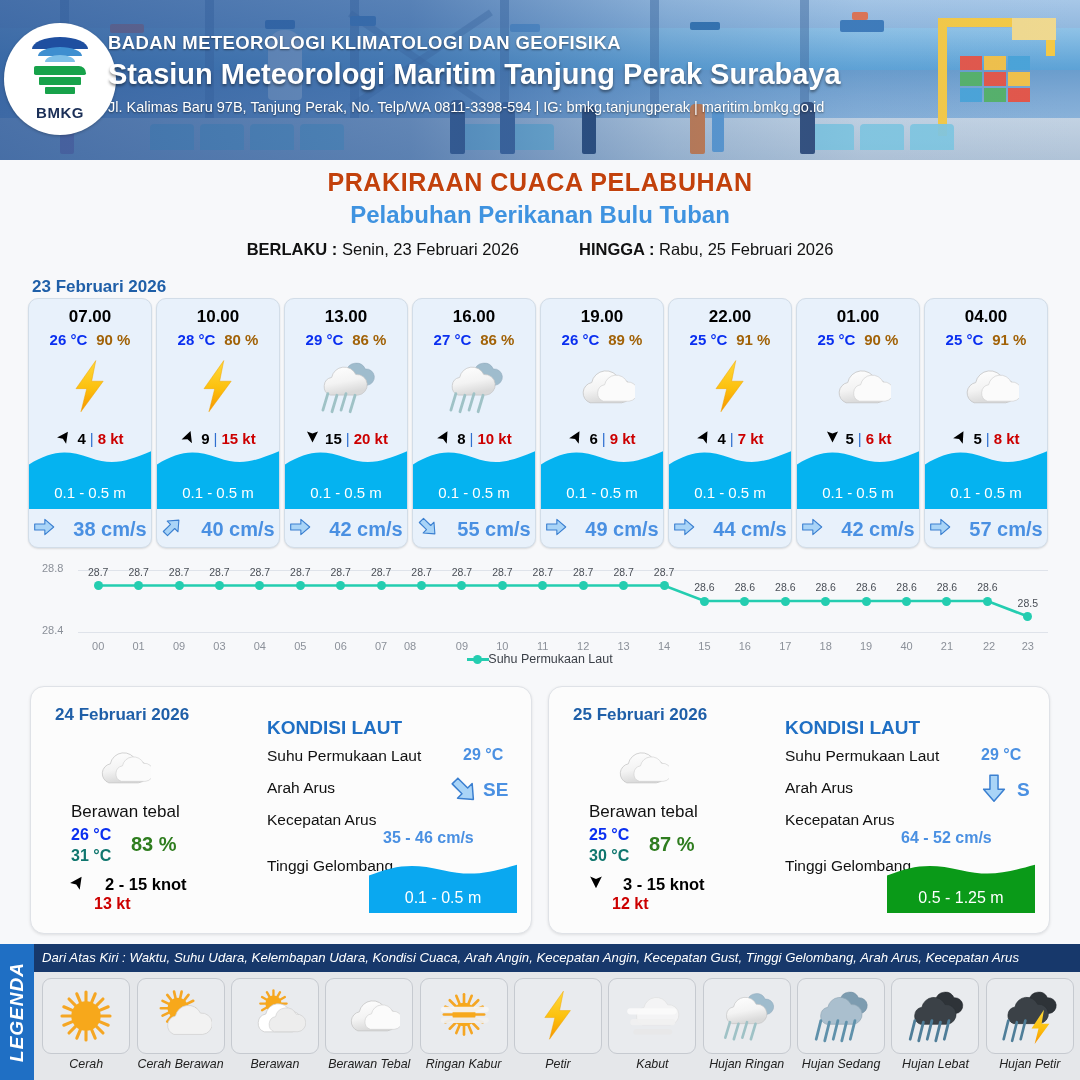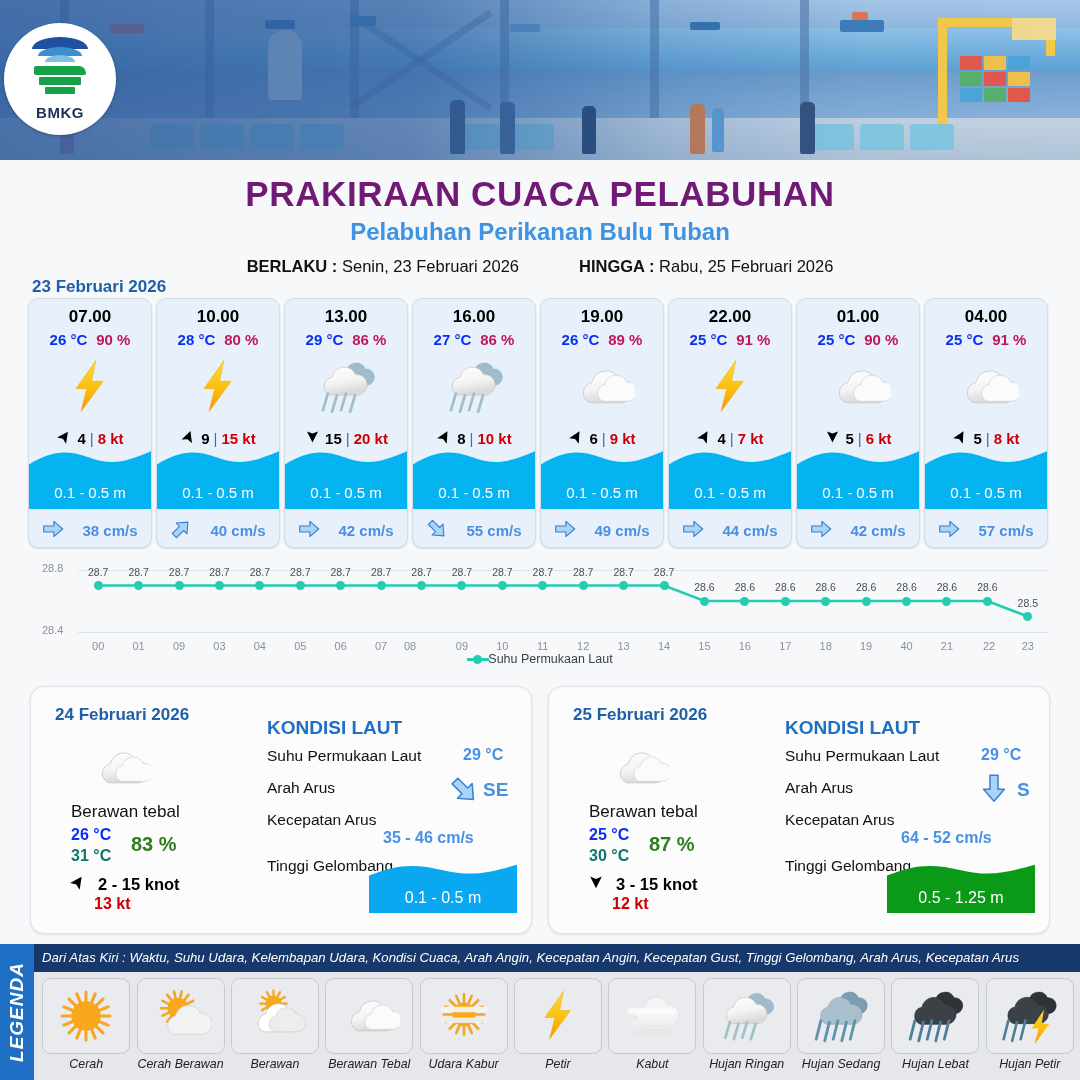--- a/index.html
+++ b/index.html
@@ -43,48 +43,48 @@
   .logo-green { width:52px; height:34px; position:relative; margin-top:3px;}
   .logo-green i { position:absolute; background:#17a24a; border-radius:1px; display:block; }
   .logo-text { font-size:15px; font-weight:bold; color:#1b2f57; letter-spacing:.5px; margin-top:4px;}
 
   .hdr-txt { position:absolute; left:108px; top:32px; width:940px; color:#fff; }
   .hdr-line1 { font-size:18.5px; font-weight:bold; letter-spacing:.4px; text-shadow:0 1px 2px rgba(0,0,0,.45); }
   .hdr-line2 { font-size:29px; font-weight:bold; margin-top:4px; text-shadow:0 2px 3px rgba(0,0,0,.45); }
   .hdr-line3 { font-size:14.5px; margin-top:8px; text-shadow:0 1px 2px rgba(0,0,0,.5); }
 
   
-  .title-main { text-align:center; font-size:35px; font-weight:bold; color:#701a75; letter-spacing:.6px; margin-top:14px; text-shadow:0 1px 1px rgba(255,255,255,.8); }
+  .title-main { text-align:center; font-size:25px; font-weight:bold; color:#c2410c; letter-spacing:.6px; margin-top:8px; text-shadow:0 1px 1px rgba(255,255,255,.8); }
   .title-sub { text-align:center; font-size:24px; font-weight:bold; color:#3f93e0; margin-top:4px; }
   .validity { display:flex; justify-content:center; gap:60px; margin-top:11px; font-size:16.5px; color:#111; }
   .validity b { font-weight:bold; }
 
   
   .day1-date { position:absolute; left:32px; top:277px; font-size:17px; font-weight:bold; color:#1f5fa8; }
   .cards { position:absolute; left:28px; top:298px; width:1024px; display:flex; gap:0; }
   .card {
     width:124px; margin-right:4px; background:#e8f1fb; border:1px solid #d2dde8;
     border-radius:10px; overflow:hidden; position:relative; height:250px;
     box-shadow:0 1px 2px rgba(0,0,0,.12);
   }
   .card:last-child { margin-right:0; }
   .c-time { text-align:center; font-size:17px; font-weight:bold; color:#000; margin-top:8px; }
   .c-th { display:flex; justify-content:center; gap:9px; margin-top:4px; font-size:15px; font-weight:bold; }
   .c-temp { color:#0a2ff0; }
-  .c-hum { color:#be185d; }
+  .c-hum { color:#a16207; }
   .c-icon { height:74px; display:flex; align-items:center; justify-content:center; margin-top:2px; }
   .c-wind { display:flex; align-items:center; justify-content:center; gap:4px; margin-top:4px; font-size:15px; font-weight:bold; }
   .c-wind .deg { color:#000; }
   .c-wind .bar { color:#2f6fd0; font-weight:normal; }
   .c-wind .gust { color:#cc0000; }
   .c-wave { position:absolute; left:0; bottom:38px; width:100%; height:56px; }
   .c-wave .wv { position:absolute; left:0; bottom:0; width:100%; height:40px; background:#05b3f0; }
   .c-wave svg { position:absolute; left:0; bottom:38px; width:100%; height:22px; display:block;}
   .c-wave .lbl { position:absolute; left:0; bottom:8px; width:100%; text-align:center; color:#fff; font-size:15px; }
-  .c-cur { position:absolute; left:0; bottom:4px; width:100%; display:flex; align-items:center; justify-content:center; gap:18px; font-size:15px; color:#4a90e2; font-weight:bold; }
+  .c-cur { position:absolute; left:0; bottom:4px; width:100%; display:flex; align-items:center; justify-content:center; gap:18px; font-size:20px; color:#4a90e2; font-weight:bold; }
 
   
   .chart-panel { position:absolute; left:22px; top:560px; width:1036px; height:112px; background:#f7f8fa; }
   .chart-area { position:absolute; left:56px; top:10px; width:970px; height:62px; }
   .gridline { position:absolute; left:0; width:100%; height:1px; background:#dfe3ea; }
   .yl { position:absolute; font-size:11px; color:#8b9099; }
   .xl { position:absolute; font-size:11px; color:#8b9099; text-align:center; width:24px; }
   .pt { position:absolute; width:9px; height:9px; border-radius:5px; background:#24cdb0; }
   .plbl { position:absolute; font-size:10.5px; color:#4a4f57; text-align:center; width:30px; }
   .chart-legend { position:absolute; left:0; top:92px; width:1036px; text-align:center; font-size:12.5px; color:#3a3f47; }
@@ -93,21 +93,21 @@
 
   
   .daypanels { position:absolute; left:30px; top:686px; width:1020px; display:flex; gap:16px; }
   .dp { width:502px; height:248px; background:#fcfcfc; border:1px solid #dfe2e7; border-radius:14px; position:relative; box-shadow:0 1px 3px rgba(0,0,0,.10); }
   .dp-date { position:absolute; left:24px; top:18px; font-size:17px; font-weight:bold; color:#1f5fa8; }
   .dp-ico { position:absolute; left:58px; top:50px; }
   .dp-cond { position:absolute; left:40px; top:115px; font-size:17px; color:#111; }
   .dp-t1 { position:absolute; left:40px; top:139px; font-size:16px; font-weight:bold; color:#0a2ff0; }
   .dp-t2 { position:absolute; left:40px; top:160px; font-size:16px; font-weight:bold; color:#0f766e; }
   .dp-hum { position:absolute; left:100px; top:146px; font-size:20px; font-weight:bold; color:#2f7d1f; }
-  .dp-wind { position:absolute; left:38px; top:186px; display:flex; align-items:center; gap:11px; font-size:16.5px; font-weight:bold; color:#000; }
+  .dp-wind { position:absolute; left:38px; top:186px; display:flex; align-items:center; gap:18px; font-size:16.5px; font-weight:bold; color:#000; }
   .dp-gust { position:absolute; left:63px; top:208px; font-size:16px; font-weight:bold; color:#cc0000; }
   .dp-kl { position:absolute; left:236px; top:30px; font-size:19px; font-weight:bold; color:#1f6fc4; }
   .dp-row { position:absolute; left:236px; font-size:15.5px; color:#111; }
   .dp-val { position:absolute; font-size:16px; font-weight:bold; color:#4a90e2; }
   .dp-wavebox { position:absolute; width:148px; height:46px; }
   .dp-wavebox .body { position:absolute; left:0; bottom:0; width:100%; height:34px; }
   .dp-wavebox svg { position:absolute; left:0; bottom:32px; width:100%; height:18px; display:block; }
   .dp-wavebox .lbl { position:absolute; left:0; bottom:6px; width:100%; text-align:center; color:#fff; font-size:16px; }
 
   
@@ -188,20 +188,25 @@
       <span style="top:18px; left:13px; width:30px; height:7px; background:#7fc0e8;"></span>
     </div>
     <div class="logo-green">
       <i style="left:0;  top:0;  width:52px; height:9px; border-radius:2px 8px 2px 2px;"></i>
       <i style="left:5px;top:11px; width:42px; height:8px;"></i>
       <i style="left:11px;top:21px; width:30px; height:7px;"></i>
     </div>
     <div class="logo-text">BMKG</div>
   </div>
 
+  <div class="hdr-txt">
+    <div class="hdr-line1">BADAN METEOROLOGI KLIMATOLOGI DAN GEOFISIKA</div>
+    <div class="hdr-line2">Stasiun Meteorologi Maritim Tanjung Perak Surabaya</div>
+    <div class="hdr-line3">Jl. Kalimas Baru 97B, Tanjung Perak, No. Telp/WA 0811-3398-594 | IG: bmkg.tanjungperak | maritim.bmkg.go.id</div>
+  </div>
 </div>
 
 <div class="title-main">PRAKIRAAN CUACA PELABUHAN</div>
 <div class="title-sub">Pelabuhan Perikanan Bulu Tuban</div>
 <div class="validity">
   <div>
     <b>BERLAKU :</b>
     <span>Senin, 23 Februari 2026</span>
   </div>
   <div>
@@ -984,21 +989,21 @@
               <line x1="40" y1="23" x2="39.99999999999999" y2="12" stroke="#f5a623" stroke-width="3.4" stroke-linecap="round"></line>
               <line x1="45.74025148547635" y1="24.141807012330702" x2="49.94976924149234" y2="13.979132154706548" stroke="#f5a623" stroke-width="3.4" stroke-linecap="round"></line>
               <line x1="50.60660171779821" y1="27.393398282201787" x2="58.38477631085023" y2="19.61522368914976" stroke="#f5a623" stroke-width="3.4" stroke-linecap="round"></line>
               <line x1="53.858192987669305" y1="32.25974851452366" x2="64.02086784529345" y2="28.050230758507674" stroke="#f5a623" stroke-width="3.4" stroke-linecap="round"></line>
       <circle cx="40" cy="38" r="15" fill="#f7a81b"></circle>
             </g>
       <rect x="10" y="28" width="62" height="7" rx="3.5" fill="#f5f5f5" opacity=".92"></rect>
       <rect x="10" y="42" width="62" height="7" rx="3.5" fill="#f0f0f0" opacity=".92"></rect>
           </svg>
         </div>
-    <div class="leg-lbl">Udara Kabur</div>
+    <div class="leg-lbl">Ringan Kabur</div>
       </div>
       <div class="leg-item">
         <div class="leg-box">
           <svg width="62" height="62" viewBox="0 0 80 80" xmlns="http://www.w3.org/2000/svg">
     <defs>
       <linearGradient id="gb1" x1="0" y1="0" x2="0" y2="1">
         <stop offset="0%" stop-color="#ffd83a"></stop>
                 <stop offset="55%" stop-color="#fcc00d"></stop>
                 <stop offset="100%" stop-color="#f79300"></stop>
       </linearGradient>

